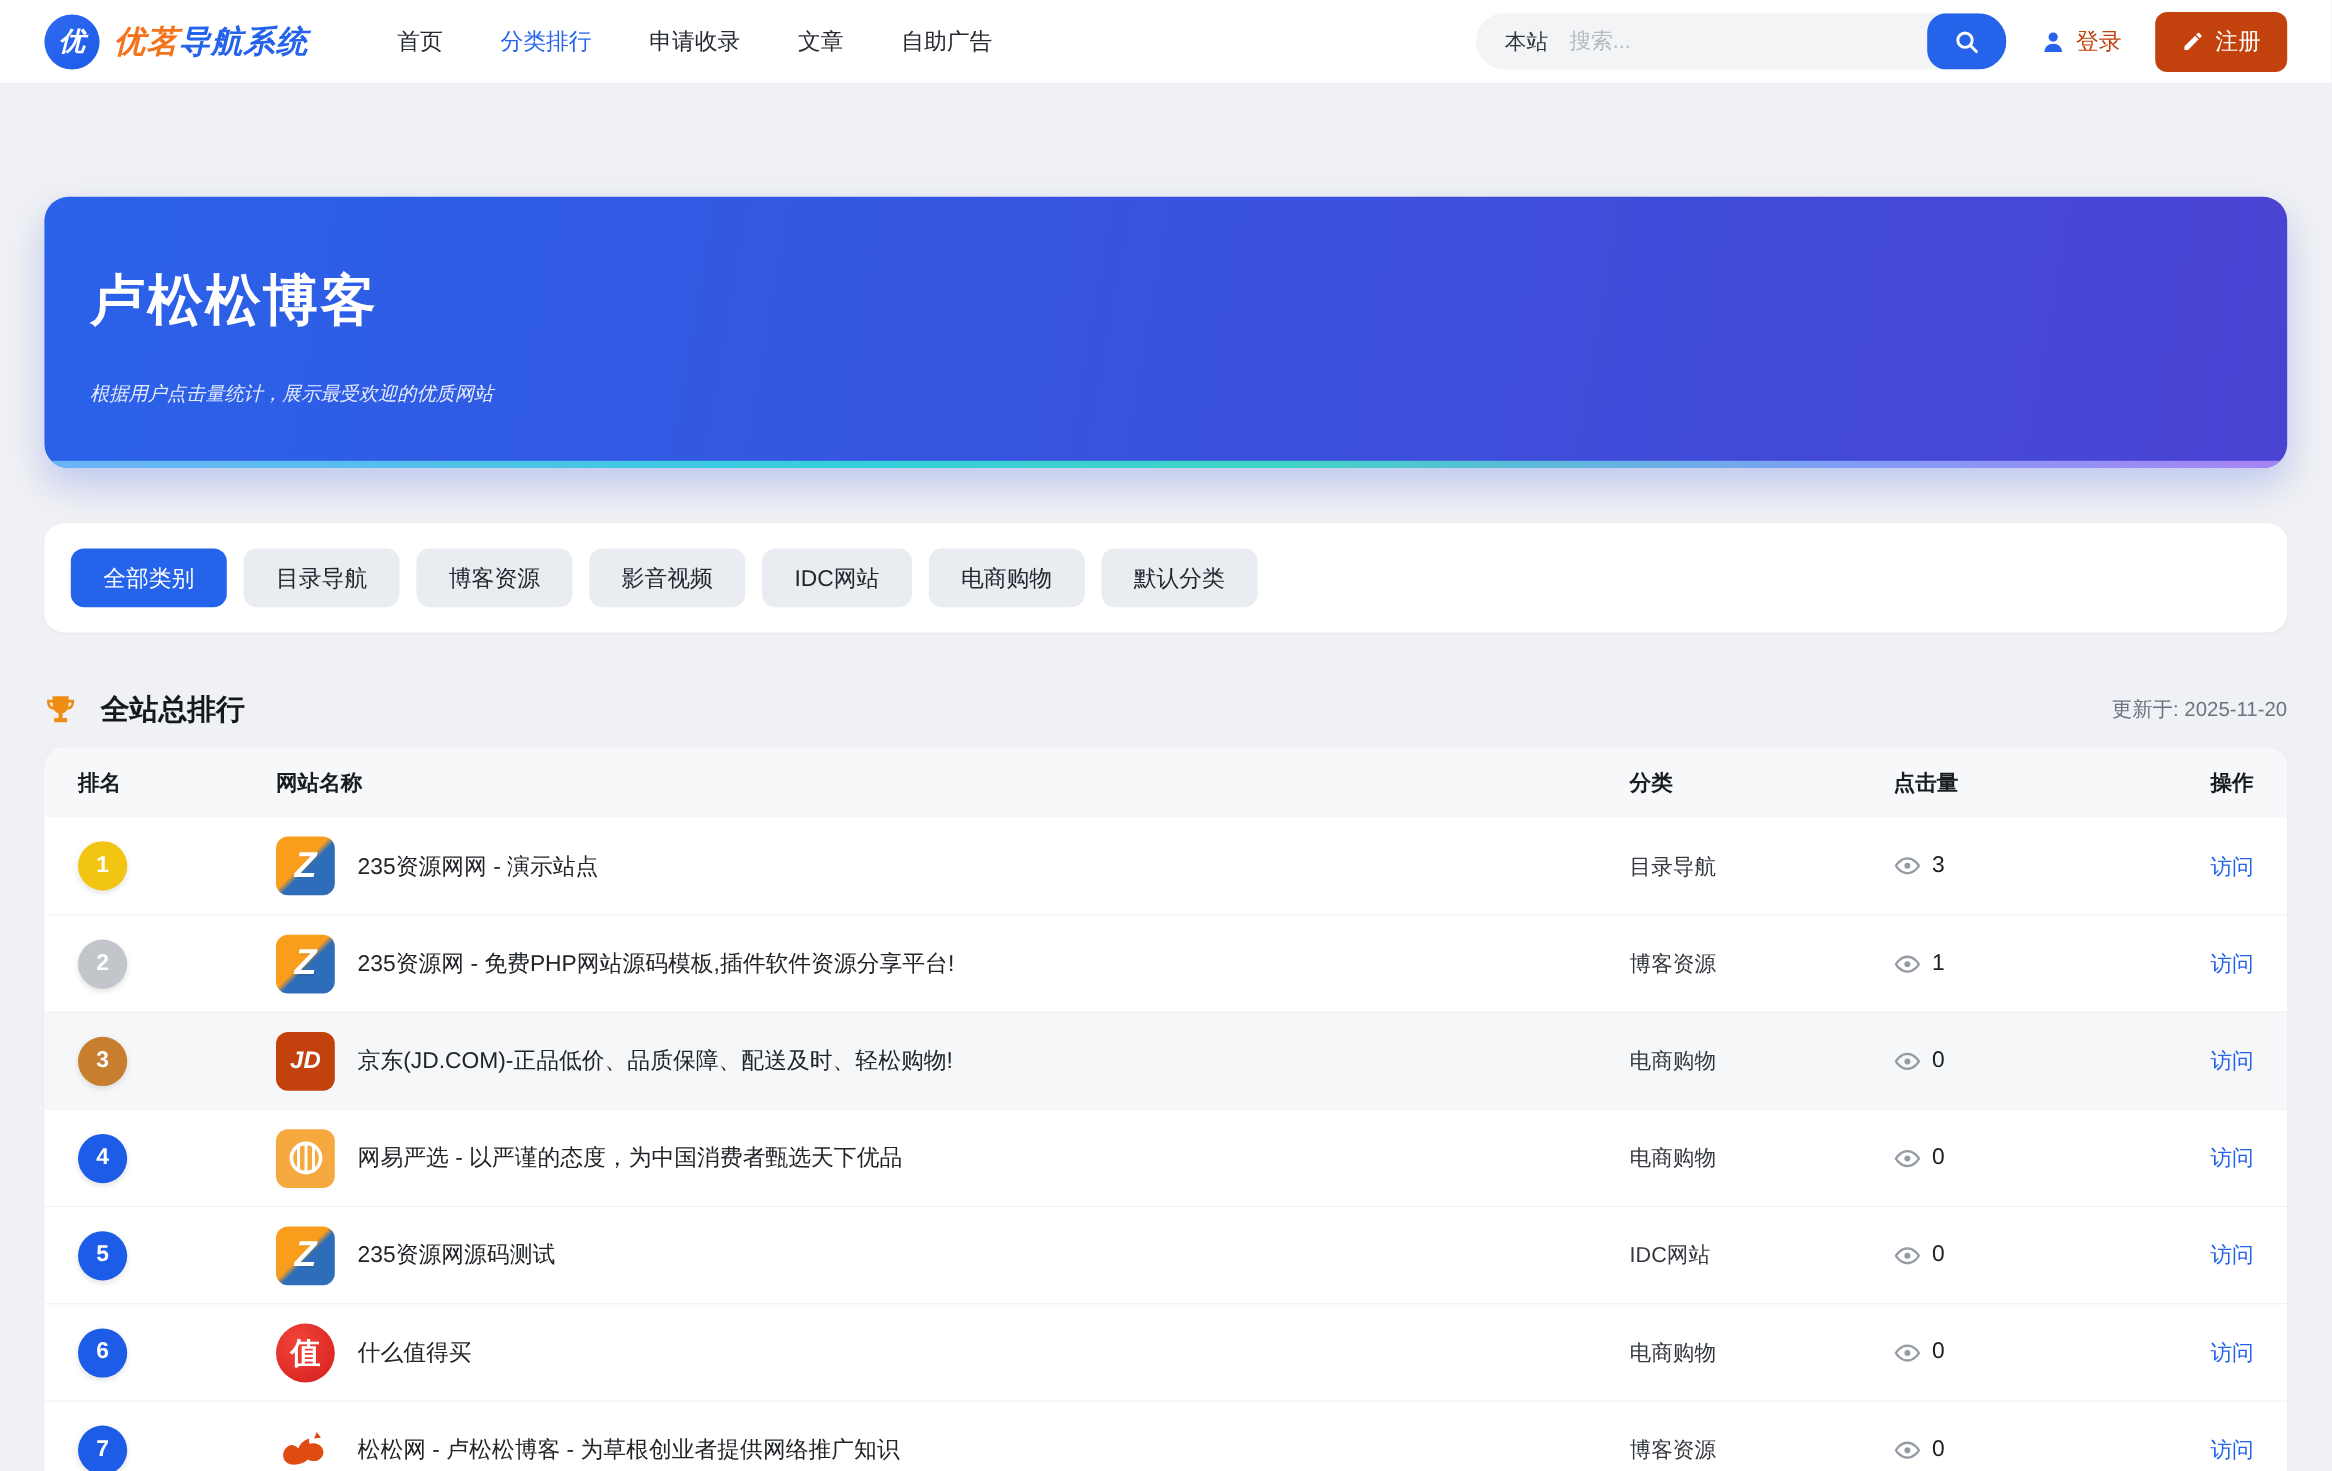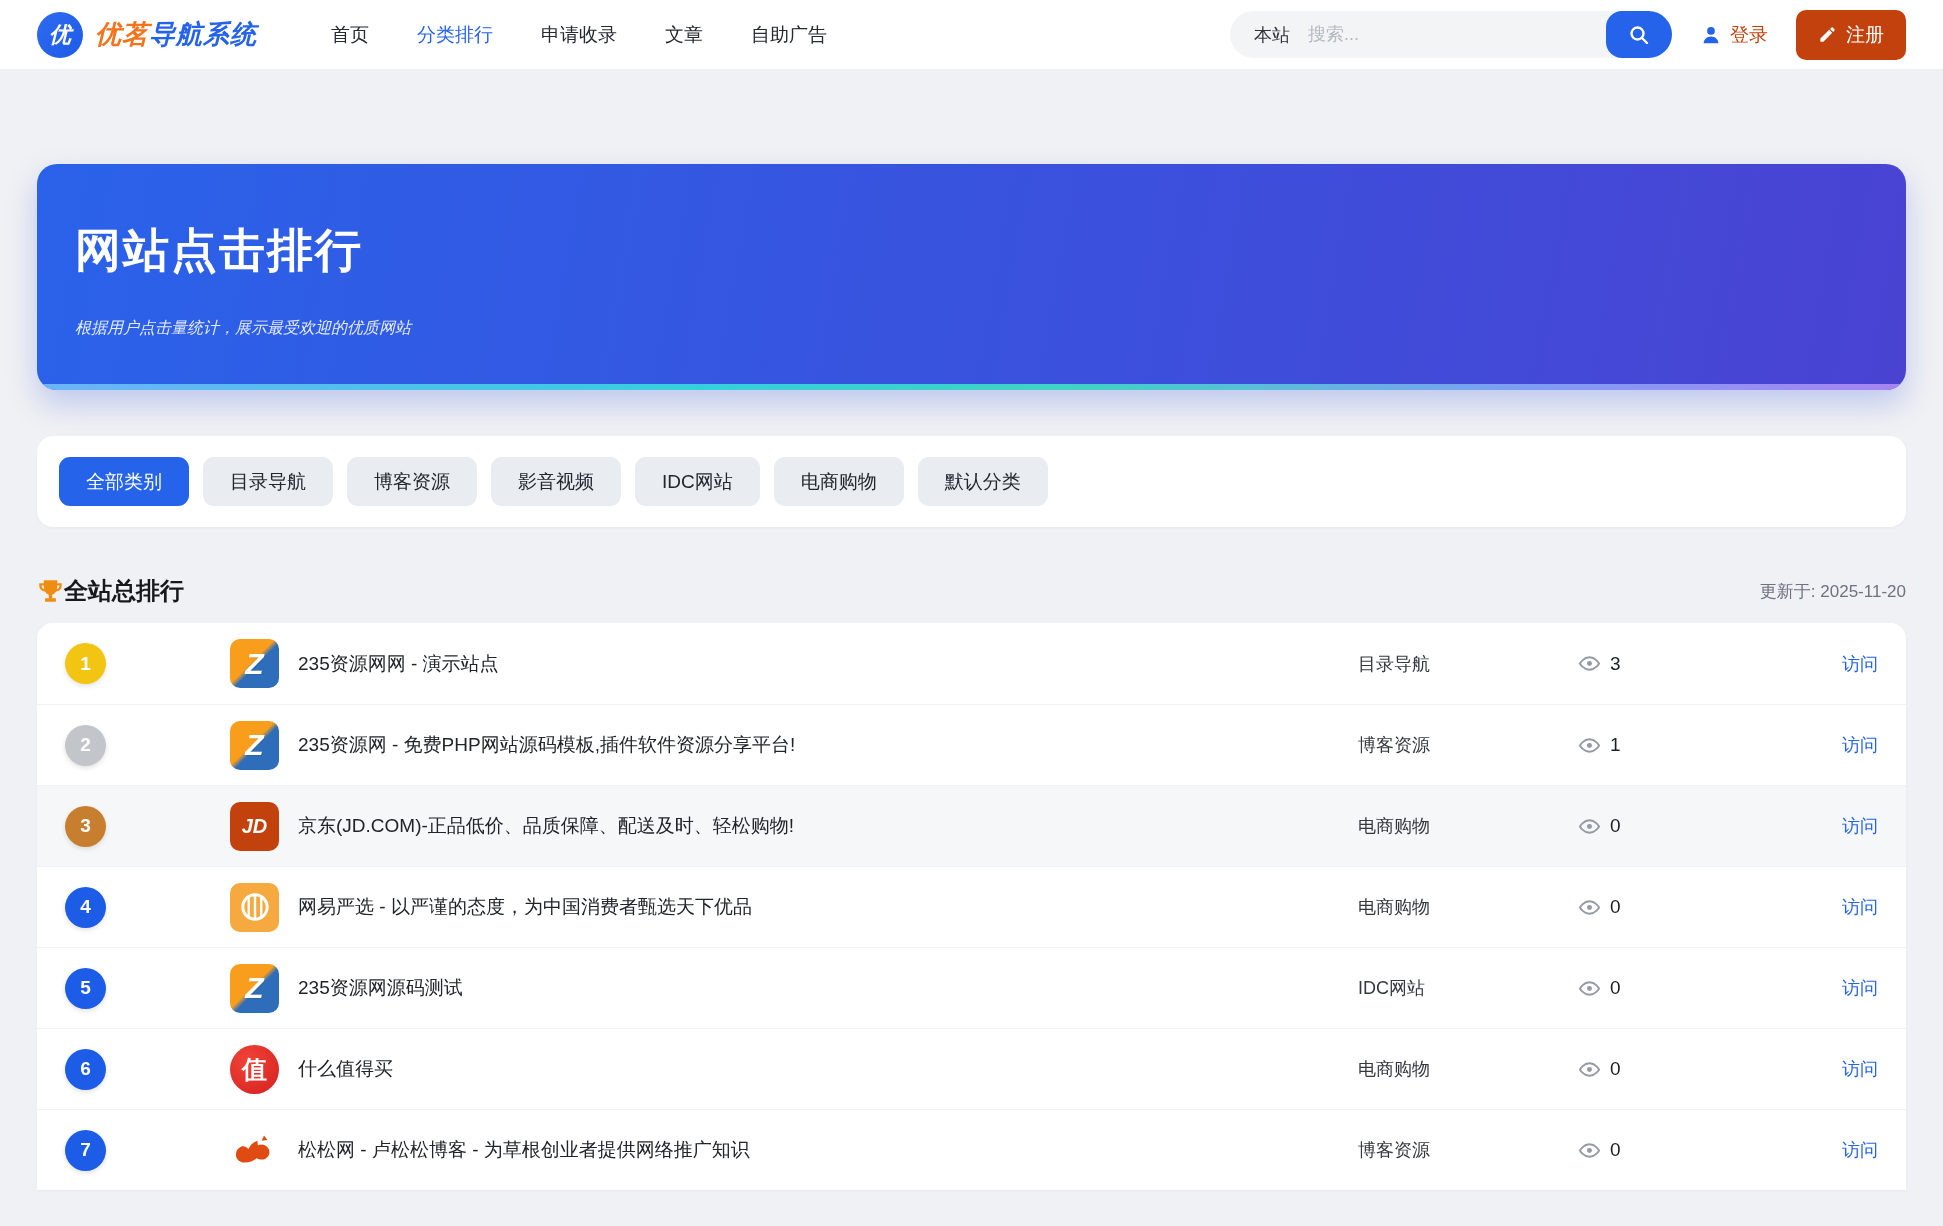--- a/index.html
+++ b/index.html
@@ -70,21 +70,21 @@
     display:flex; gap:14px; box-shadow:0 1px 3px rgba(20,30,60,.04);text-align:center;
   }
   .filter-pill {
     height:49px; padding:0 27px; border-radius:11px; font-size:19px;
     display:flex; align-items:center; background:#e9ecf0; color:#23272e;
     cursor:pointer; white-space:nowrap;
   }
   .filter-pill.is-active { background:#2563eb; color:#ffffff; }
   
   .section-head { margin-top:48px; display:flex; align-items:center; }
-  .section-title { display:flex; align-items:center; gap:0; font-size:24px; font-weight:800; color:#15181d; }
+  .section-title { display:flex; align-items:center; gap:20px; font-size:24px; font-weight:800; color:#15181d; }
   .section-updated { margin-left:auto; font-size:17px; color:#6b7280; }
   .table-card {
     margin-top:16px; background:#ffffff; border-radius:16px 16px 0 0; overflow:hidden;
     box-shadow:0 1px 3px rgba(20,30,60,.04);
   }
   .t-row {
     display:grid; grid-template-columns:165px 1fr 220px 200px 100px;
     align-items:center; padding:0 28px;
   }
   .t-head { background:#f7f8fa; height:58px; font-size:18px; font-weight:700; color:#181c22; }
@@ -169,21 +169,21 @@
           <path d="M3 17.2V21h3.8L18 9.8 14.2 6 3 17.2zM20.8 7a1.1 1.1 0 0 0 0-1.6l-2.2-2.2a1.1 1.1 0 0 0-1.6 0l-1.7 1.7 3.8 3.8 1.7-1.7z"></path>
         </svg>
       <span>注册</span>
     </button>
   </div>
 </div>
 
 <div class="container">
 
   <div class="hero">
-    <div class="hero-title">网站点击排行</div>
+    <div class="hero-title">卢松松博客</div>
     <div class="hero-sub">根据用户点击量统计，展示最受欢迎的优质网站</div>
   </div>
 
   <div class="filter-card">
 
       <div class="filter-pill is-active">全部类别</div>
 
       <div class="filter-pill">目录导航</div>
 
       <div class="filter-pill">博客资源</div>
@@ -201,20 +201,27 @@
     <div class="section-title">
       <svg width="27" height="27" viewBox="0 0 24 24" fill="#ef8d13">
           <path d="M6 2h12v2.6h4v2.2a5.2 5.2 0 0 1-5 5.2 6.6 6.6 0 0 1-3.5 2.8V18h3.3v3.2H7.2V18h3.3v-3.2A6.6 6.6 0 0 1 7 12 5.2 5.2 0 0 1 2 6.8V4.6h4V2zM4 6.8A3.2 3.2 0 0 0 6.3 9.9L6 6.6H4v.2zm16 0v-.2h-2l-.3 3.3A3.2 3.2 0 0 0 20 6.8z"></path>
         </svg>
       <span>全站总排行</span>
     </div>
     <div class="section-updated">更新于: 2025-11-20</div>
   </div>
 
   <div class="table-card">
+    <div class="t-row t-head">
+      <div class="col-rank">排名</div>
+      <div class="col-name">网站名称</div>
+      <div class="col-cat">分类</div>
+      <div class="col-clicks">点击量</div>
+      <div class="col-op">操作</div>
+    </div>
 
     <div>
 
         <div class="t-row row">
           <div>
             <div class="rank-badge tier-gold">1</div>
           </div>
           <div class="site-cell">
             <span class="favicon fav-z">
               <span class="fav-text">Z</span>

